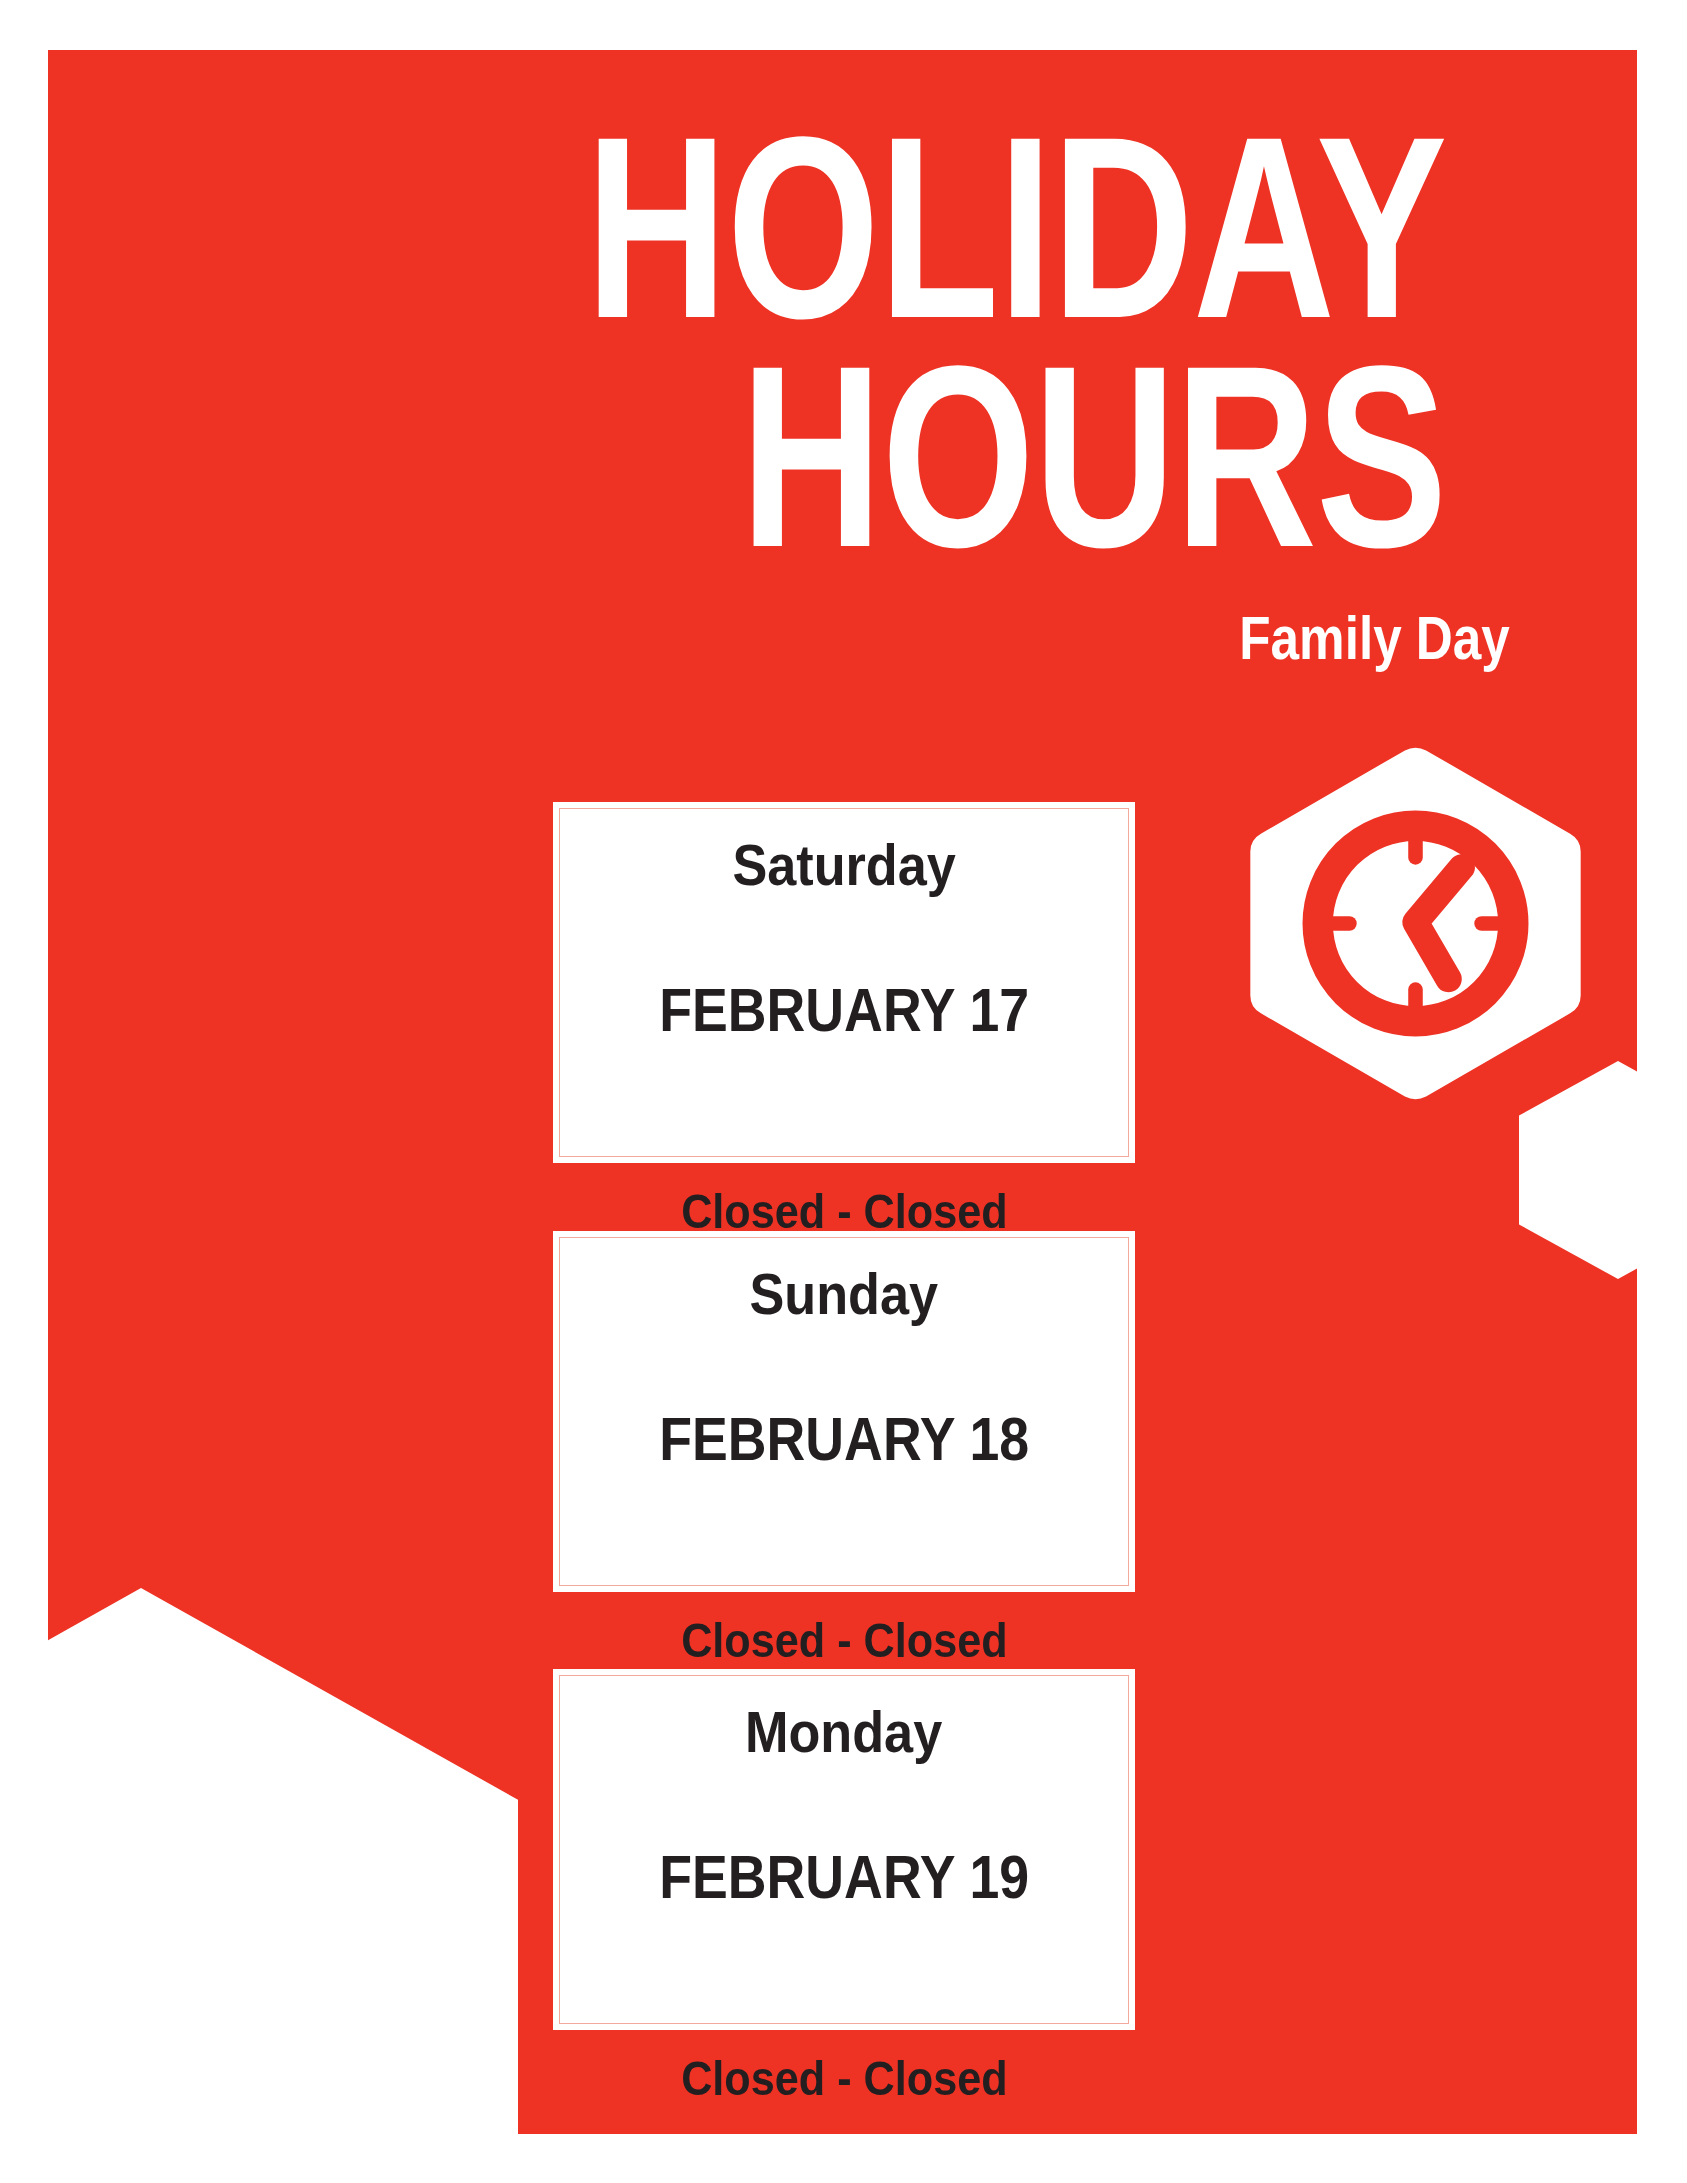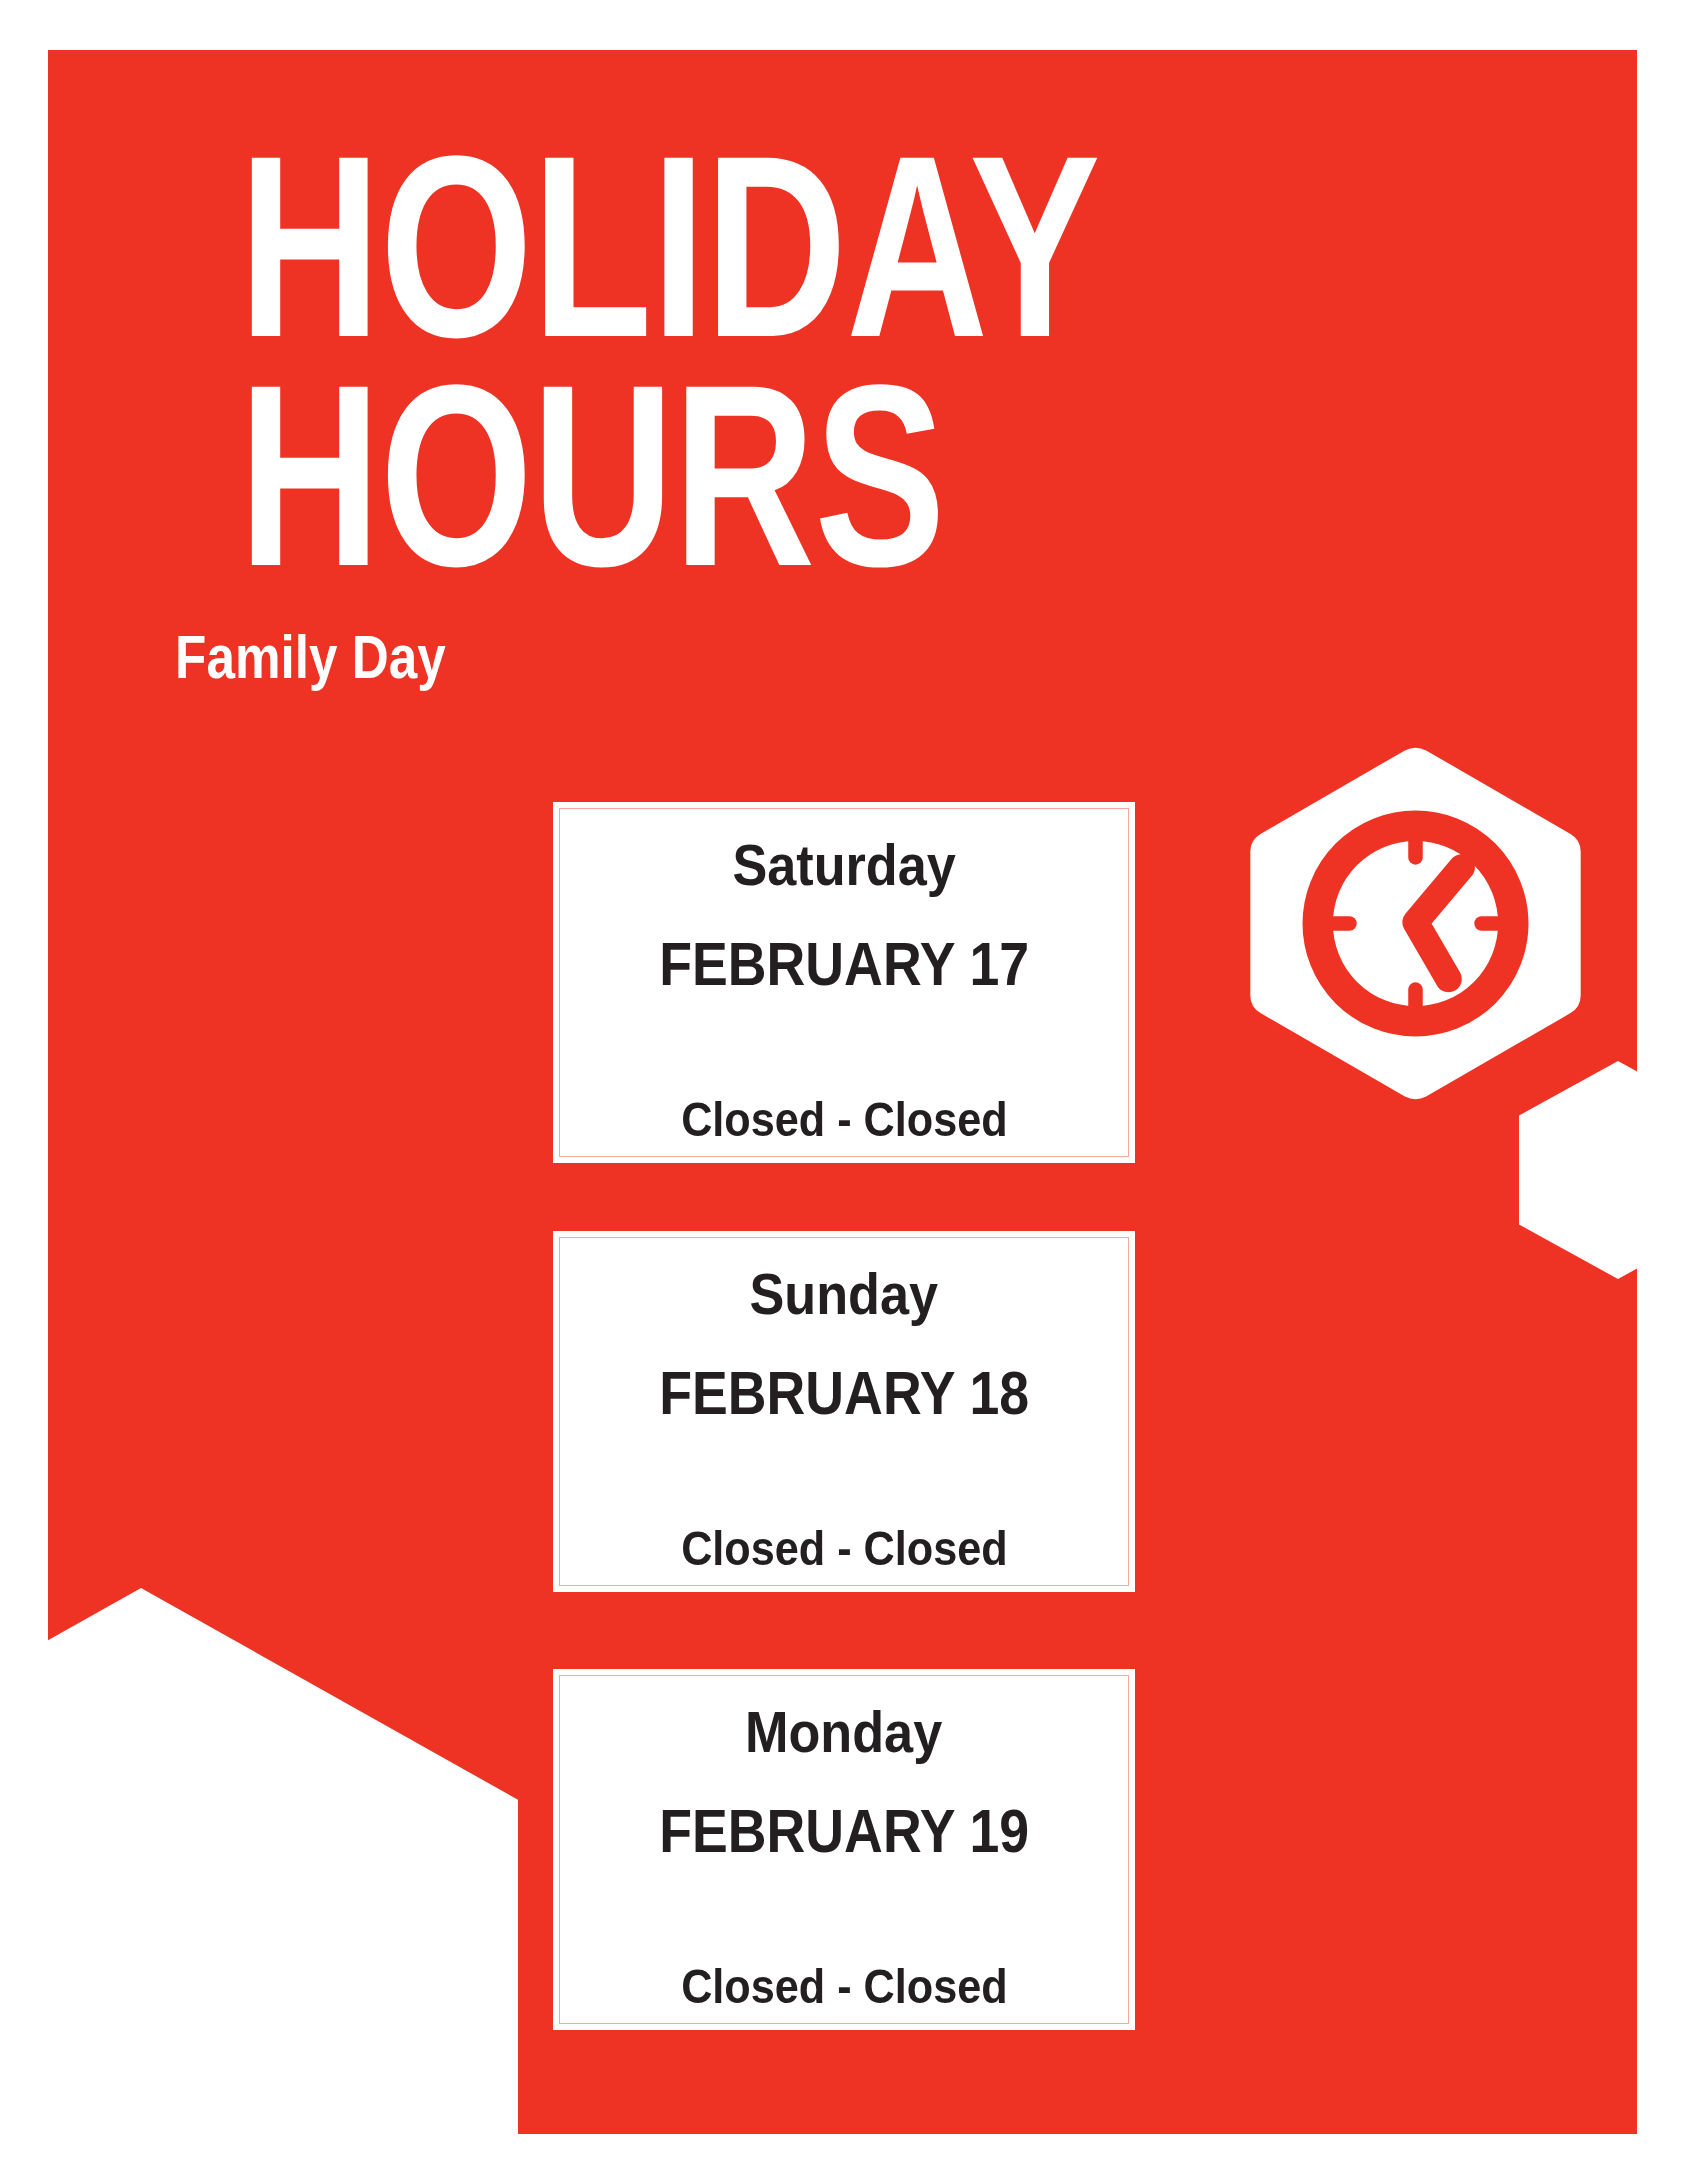--- a/index.html
+++ b/index.html
@@ -59,23 +59,23 @@
     top:  1538px;
     width: 754px;
     height: 847px;
     border-radius: 26.5px;
   }
 
   
   #title-block {
     position: absolute;
     left: 48px;
-    top: 111px;
+    top: 92px;
     width: 1589px;
-    text-align: left;
+    text-align: right;
     color: #ffffff;
     pointer-events: none;
   }
   .headline {
     font-family: "Liberation Sans Narrow", "Liberation Sans", sans-serif;
     font-weight: 700;
     font-size: 259px;
     line-height: 0.92;
     letter-spacing: -1.3px;
     transform: scaleX(0.76);
@@ -120,20 +120,21 @@
     left: 6px;
     top: 6px;
     right: 6px;
     bottom: 6px;
     border: 1.3px solid #f4a99e;
     box-sizing: border-box;
     display: flex;
     flex-direction: column;
     align-items: center;
     padding-top: 26.5px;
+    gap: 46px;
   }
   #card-0 { top: 802px; }
   #card-1 { top: 1231px; text-align: right; }
   #card-2 { top: 1653px; margin-top: 16px; }
 
   .card-weekday {
     font-family: "Liberation Sans Narrow", "Liberation Sans", sans-serif;
     font-weight: 700;
     font-size: 58px;
     line-height: 1;

